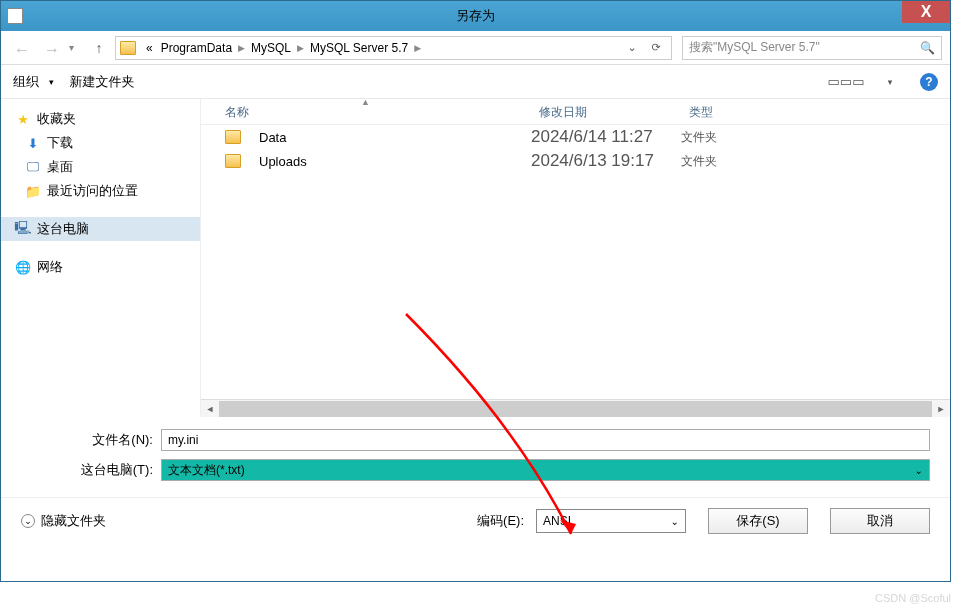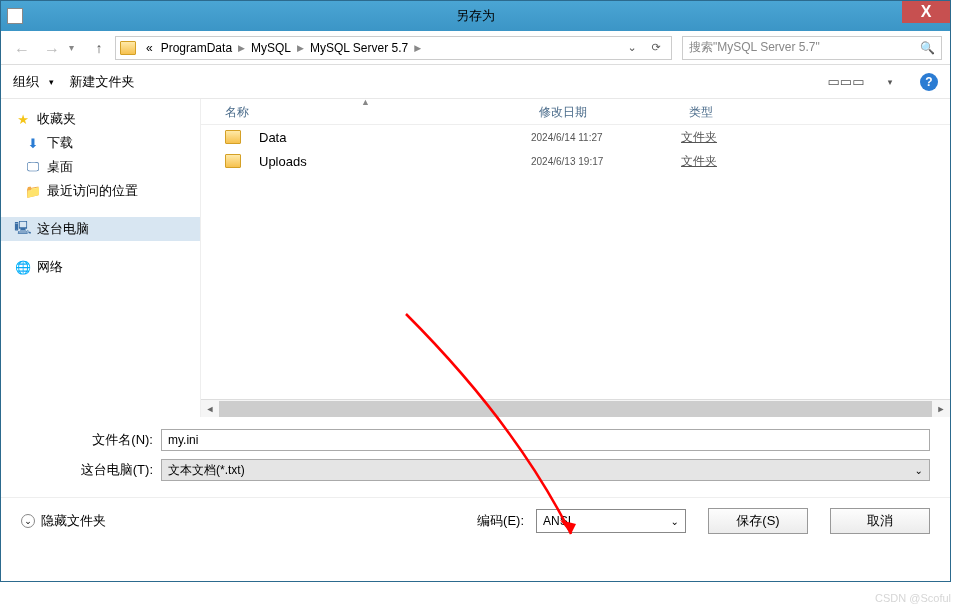--- a/index.html
+++ b/index.html
@@ -50,33 +50,33 @@
 .col-name { width: 330px; padding-left: 24px; position: relative; }
 .col-sort { position: absolute; left: 160px; top: -2px; font-size: 9px; color: #888; }
 .col-date { width: 150px; }
 .col-type { width: 150px; }
 .col-size { flex: 1; }
 
 .file-list { flex: 1; overflow: auto; font-size: 13px; }
 .file-row { display: flex; align-items: center; height: 24px; cursor: pointer; }
 .cell-name { width: 330px; padding-left: 24px; display: flex; align-items: center; gap: 18px; }
 .folder-icon { width: 16px; height: 14px; background: linear-gradient(#ffe9a8,#f6c14e); border: 1px solid #d4a026; border-radius: 1px; }
-.cell-date { width: 150px; color: #555; font-size: 10px; }
-.cell-type { width: 150px; color: #555; font-size: 12px; text-decoration: underline; }
+.cell-date { width: 150px; color: #555; font-size: 17px; }
+.cell-type { width: 150px; color: #555; font-size: 12px; }
 
 .scrollbar-h { height: 18px; border-top: 1px solid #ddd; display: flex; align-items: center; background: #f5f5f5; }
 .sb-btn { width: 18px; height: 16px; display: flex; align-items: center; justify-content: center; font-size: 9px; color: #666; }
 .sb-track { flex: 1; height: 16px; background: #e8e8e8; position: relative; }
 .sb-thumb { position: absolute; left: 0; top: 0; width: 100%; height: 100%; background: #cdcdcd; }
 
 .bottom-panel { padding: 12px 20px 8px 20px; font-size: 13px; }
 .field-row { display: flex; align-items: center; margin-bottom: 8px; }
 .field-label { width: 140px; text-align: right; padding-right: 8px; }
 .field-input { flex: 1; height: 22px; border: 1px solid #aaa; padding: 0 6px; font-size: 12px; }
-.field-select { flex: 1; height: 22px; border: 1px solid #aaa; padding: 0 6px; font-size: 12px; background: #e5e5e5; display: flex; align-items: center; justify-content: space-between; }
+.field-select { flex: 1; height: 22px; border: 1px solid #aaa; padding: 0 6px; font-size: 12px; background: #14b8a6; display: flex; align-items: center; justify-content: space-between; }
 
 .bottom-bar { padding: 10px 20px 14px 20px; display: flex; align-items: center; font-size: 13px; border-top: 1px solid #eee; }
 .hide-folders { display: flex; align-items: center; gap: 6px; cursor: pointer; }
 .chevron-down { width: 14px; height: 14px; border: 1px solid #888; border-radius: 50%; display: flex; align-items: center; justify-content: center; font-size: 9px; }
 .encoding-area { margin-left: auto; display: flex; align-items: center; gap: 12px; }
 .encoding-select { width: 150px; height: 24px; border: 1px solid #888; padding: 0 6px; font-size: 12px; display: flex; align-items: center; justify-content: space-between; background: #fff; }
 .action-btn { width: 100px; height: 26px; border: 1px solid #999; background: linear-gradient(#fdfdfd,#ececec); margin-left: 10px; font-size: 13px; cursor: pointer; }
 
 .arrow-annotation { position: absolute; left: 396px; top: 304px; pointer-events: none; }
 .arrow-line { stroke: #ff0000; stroke-width: 2.5; fill: none; }

